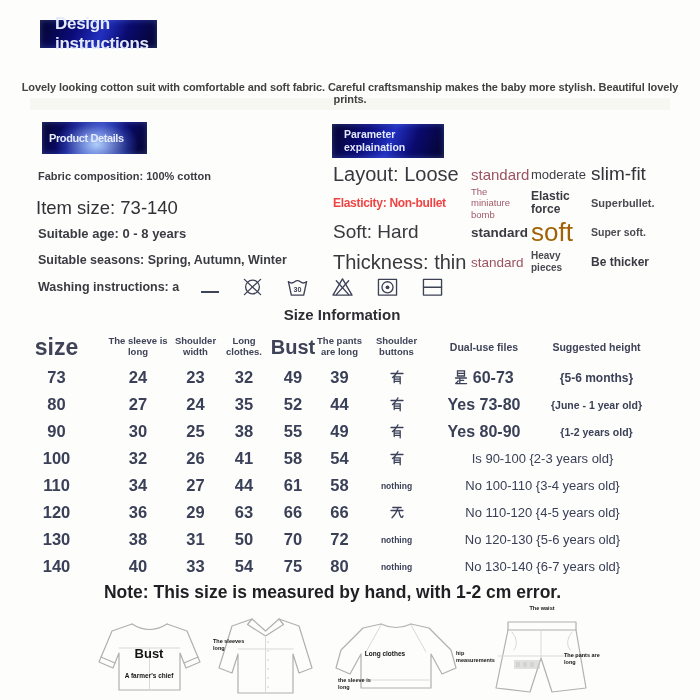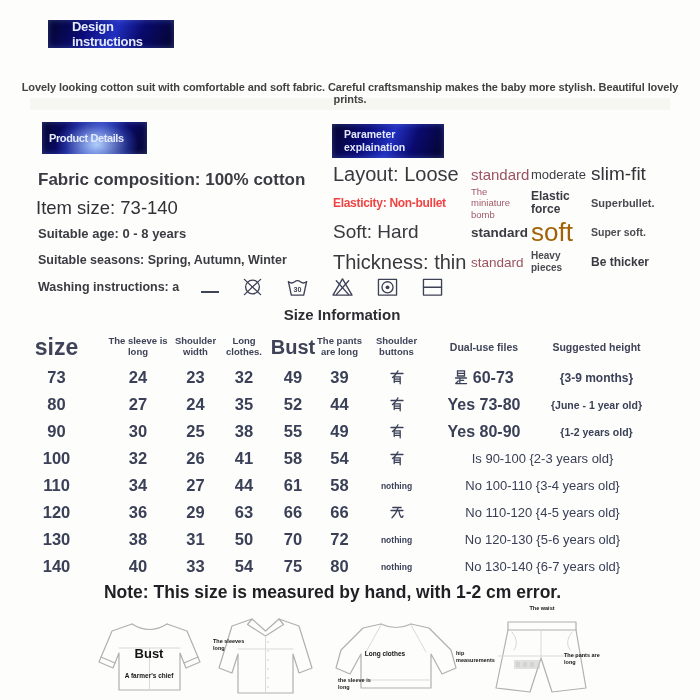--- a/index.html
+++ b/index.html
@@ -4,32 +4,32 @@
 <style>
   html,body{margin:0;padding:0;}
   body{font-family:"Liberation Sans","DejaVu Sans",sans-serif;background:#e8e8e8;}
   .page{position:relative;width:700px;height:700px;background:#fdfdfb;overflow:hidden;margin:0 auto;}
   .faint-bar{position:absolute;left:30px;top:98px;width:640px;height:12px;background:#f7f7f2;}
 
   
   .banner{position:absolute;display:flex;align-items:center;color:#e3eafb;font-weight:700;
     background:linear-gradient(112deg,#04042c 0%,#0b0b78 30%,#2230c0 52%,#0a0a6e 72%,#04042c 100%);
     box-shadow:inset 0 0 6px rgba(120,160,255,.35);}
-  .banner-design{left:40px;top:20px;width:102px;height:28px;font-size:13px;letter-spacing:-.3px;padding-left:24px;margin-left:8px;}
+  .banner-design{left:40px;top:20px;width:102px;height:28px;font-size:17px;letter-spacing:-.3px;padding-left:15px;}
   .banner-product{left:42px;top:122px;width:98px;height:32px;font-size:11px;letter-spacing:-.4px;padding-left:7px;
     background:radial-gradient(ellipse 55% 130% at 52% 70%,rgba(185,215,255,.95),rgba(70,100,210,.35) 55%,rgba(0,0,0,0) 72%),
                linear-gradient(112deg,#04042c 0%,#0b0b78 30%,#1d2ab4 52%,#0a0a6e 72%,#04042c 100%);}
   .banner-param{left:332px;top:124px;width:100px;height:34px;font-size:10.5px;line-height:1.25;padding-left:12px;}
 
   .intro{position:absolute;left:18px;top:70px;width:664px;text-align:center;font-size:11px;font-weight:600;
     color:#424242;letter-spacing:-.1px;}
 
   
   .detail{position:absolute;color:#3b3b43;font-weight:700;}
-  .fabric{left:38px;top:170px;font-size:17px;}
+  .fabric{left:38px;top:170px;font-size:11px;}
   .itemsize{left:36px;top:197px;font-size:18.5px;font-weight:400;color:#313138;}
   .age{left:38px;top:226px;font-size:13px;}
   .seasons{left:38px;top:253px;font-size:12.5px;}
   .washing-row{position:absolute;left:38px;top:277px;display:flex;align-items:center;gap:22px;}
   .washing-label{font-size:12.5px;font-weight:700;color:#3b3b43;}
   .wash-underline{display:inline-block;width:18px;height:2px;background:#3f4459;margin-top:10px;}
   .wicon{width:23px;height:20px;}
   .wicon path,.wicon line,.wicon rect,.wicon circle{stroke:#3d4156;stroke-width:1.4;fill:none;stroke-linecap:round;stroke-linejoin:round;}
   .wicon .filldot{fill:#3d4156;stroke:none;}
   .wicon text{fill:#3d4156;stroke:none;font-weight:700;}
@@ -197,21 +197,21 @@
           <td class="col-shoulder">23</td>
           <td class="col-length">32</td>
           <td class="col-bust">49</td>
           <td class="col-pants">39</td>
           <td class="col-buttons"><svg class="cjk" viewBox="0 0 14 15">
               <path d="M1 3.5 H13 M8 0.8 Q6.5 4.5 2.5 7.5 M4.2 6.8 H10.2 V13.8 M4.2 6.8 V12.5 M4.2 9.2 H10.2 M4.2 11.4 H10.2"></path>
             </svg></td>
           <td class="col-dual dual-big"><svg class="cjk" viewBox="0 0 14 15">
               <path d="M3.5 0.8 H10.5 V6 H3.5 Z M3.5 3.4 H10.5 M1.5 8 H12.5 M5.8 8 V13.2 M5.8 10.4 H9.6 M4.2 10.8 Q3.2 12.4 1.8 13.4 M1.8 13.6 H12.6"></path>
             </svg> 60-73</td>
-          <td class="col-height h-lg">{3-9 months}</td>
+          <td class="col-height h-lg">{5-6 months}</td>
         </tr>
         <tr>
           <td class="col-size">80</td>
           <td class="col-sleeve">27</td>
           <td class="col-shoulder">24</td>
           <td class="col-length">35</td>
           <td class="col-bust">52</td>
           <td class="col-pants">44</td>
           <td class="col-buttons"><svg class="cjk" viewBox="0 0 14 15">
               <path d="M1 3.5 H13 M8 0.8 Q6.5 4.5 2.5 7.5 M4.2 6.8 H10.2 V13.8 M4.2 6.8 V12.5 M4.2 9.2 H10.2 M4.2 11.4 H10.2"></path>

